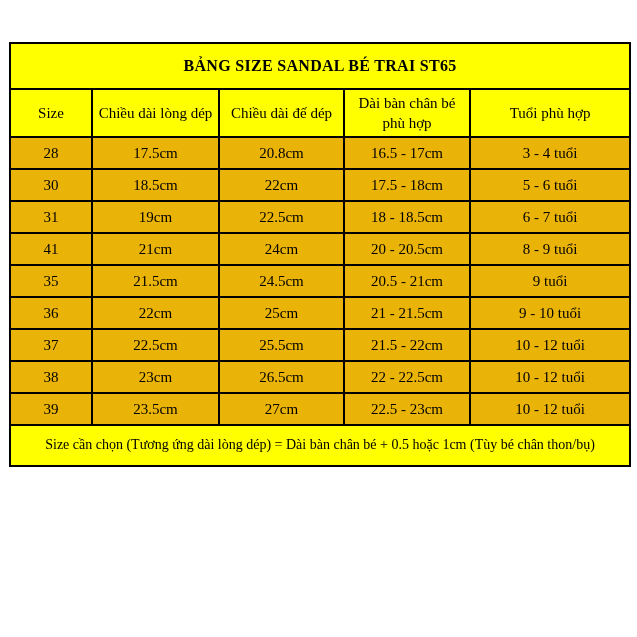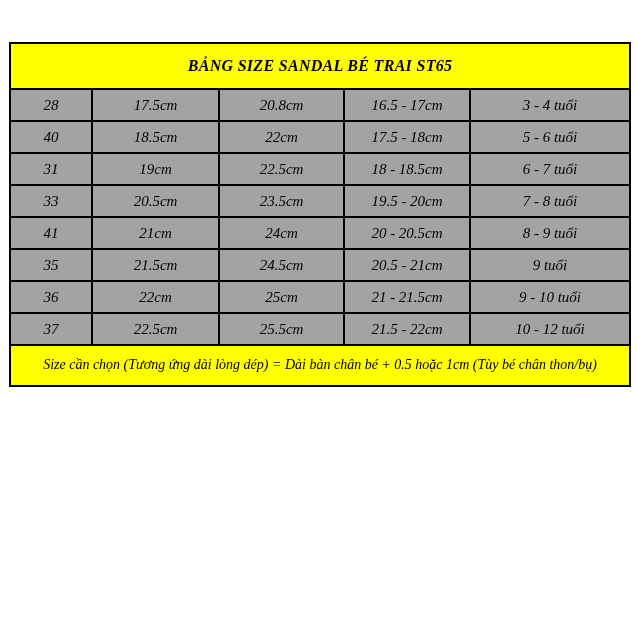--- a/index.html
+++ b/index.html
@@ -16,21 +16,20 @@
     color: #000000;
     overflow: hidden;
   }
   table.size-table {
     position: absolute;
     left: 9px;
     top: 42px;
     width: 620px;
     border-collapse: collapse;
     table-layout: fixed;
-    font-style: italic;
   }
   table.size-table th,
   table.size-table td {
     border: 2px solid #000000;
     text-align: center;
     vertical-align: middle;
     padding: 0 2px;
     font-weight: normal;
     font-size: 15px;
     line-height: 1.35;
@@ -41,21 +40,21 @@
     font-weight: bold !important;
     font-size: 16px !important;
     letter-spacing: 0.3px;
   }
   .header-row th {
     background: #ffff00;
     height: 46px;
     font-size: 15px;
   }
   .data-row td {
-    background: #a3a3a3;
+    background: #eab308;
     height: 30px;
   }
   .footer-cell {
     background: #ffff00;
     height: 39px;
     font-size: 14px !important;
     white-space: nowrap;
     margin-left: 42px;
   }
 </style>
@@ -68,49 +67,49 @@
         <col style="width: 82px;">
         <col style="width: 127px;">
         <col style="width: 125px;">
         <col style="width: 126px;">
         <col style="width: 160px;">
       </colgroup>
     <thead>
       <tr>
         <th class="title-cell" colspan="5">BẢNG SIZE SANDAL BÉ TRAI ST65</th>
       </tr>
+      <tr class="header-row" id="header-row">
+          <th>Size</th>
+          <th>Chiều dài lòng dép</th>
+          <th>Chiều dài đế dép</th>
+          <th>Dài bàn chân bé phù hợp</th>
+          <th>Tuổi phù hợp</th>
+        </tr>
     </thead>
     <tbody id="table-body">
         <tr class="data-row">
           <td>28</td>
           <td>17.5cm</td>
           <td>20.8cm</td>
           <td>16.5 - 17cm</td>
           <td>3 - 4 tuổi</td>
         </tr>
         <tr class="data-row">
-          <td>40</td>
+          <td>30</td>
           <td>18.5cm</td>
           <td>22cm</td>
           <td>17.5 - 18cm</td>
           <td>5 - 6 tuổi</td>
         </tr>
         <tr class="data-row">
           <td>31</td>
           <td>19cm</td>
           <td>22.5cm</td>
           <td>18 - 18.5cm</td>
           <td>6 - 7 tuổi</td>
-        </tr>
-        <tr class="data-row">
-          <td>33</td>
-          <td>20.5cm</td>
-          <td>23.5cm</td>
-          <td>19.5 - 20cm</td>
-          <td>7 - 8 tuổi</td>
         </tr>
         <tr class="data-row">
           <td>41</td>
           <td>21cm</td>
           <td>24cm</td>
           <td>20 - 20.5cm</td>
           <td>8 - 9 tuổi</td>
         </tr>
         <tr class="data-row">
           <td>35</td>
@@ -126,20 +125,34 @@
           <td>21 - 21.5cm</td>
           <td>9 - 10 tuổi</td>
         </tr>
         <tr class="data-row">
           <td>37</td>
           <td>22.5cm</td>
           <td>25.5cm</td>
           <td>21.5 - 22cm</td>
           <td>10 - 12 tuổi</td>
         </tr>
+        <tr class="data-row">
+          <td>38</td>
+          <td>23cm</td>
+          <td>26.5cm</td>
+          <td>22 - 22.5cm</td>
+          <td>10 - 12 tuổi</td>
+        </tr>
+        <tr class="data-row">
+          <td>39</td>
+          <td>23.5cm</td>
+          <td>27cm</td>
+          <td>22.5 - 23cm</td>
+          <td>10 - 12 tuổi</td>
+        </tr>
       </tbody>
     <tfoot>
       <tr>
         <td class="footer-cell" colspan="5">Size cần chọn (Tương ứng dài lòng dép) = Dài bàn chân bé + 0.5 hoặc 1cm (Tùy bé chân thon/bụ)</td>
       </tr>
     </tfoot>
   </table>
 </div>
 
 </body></html>

